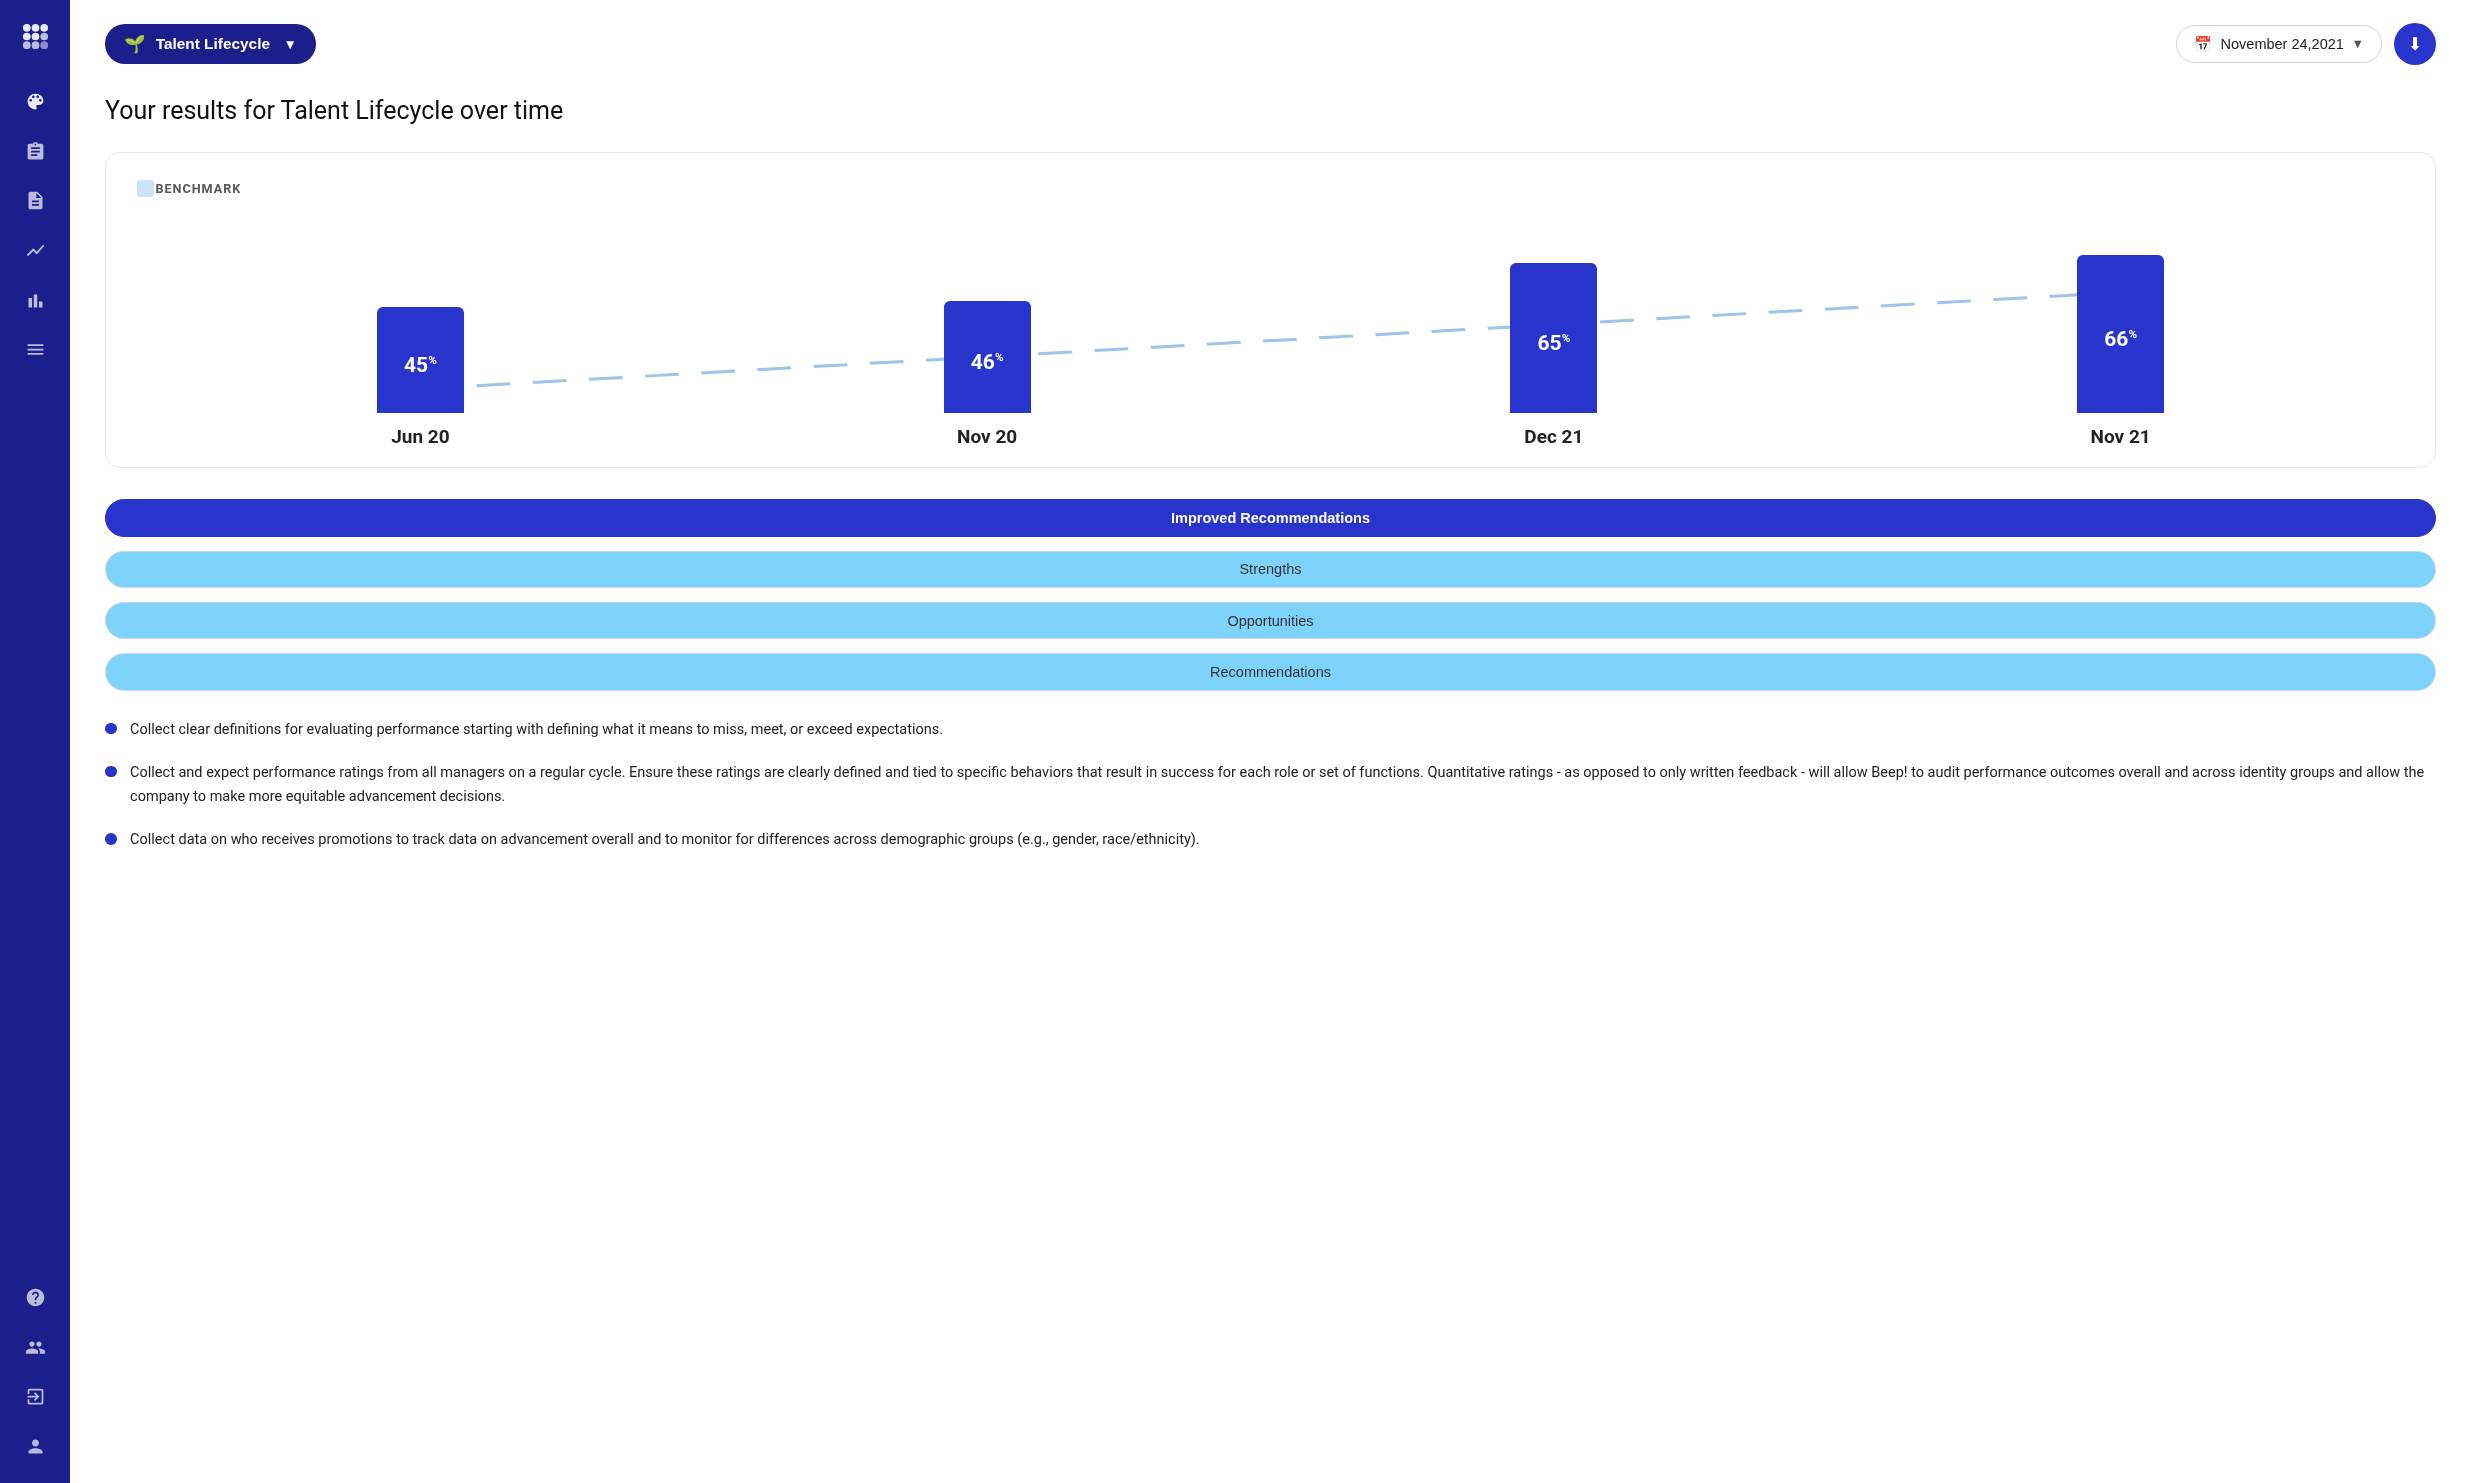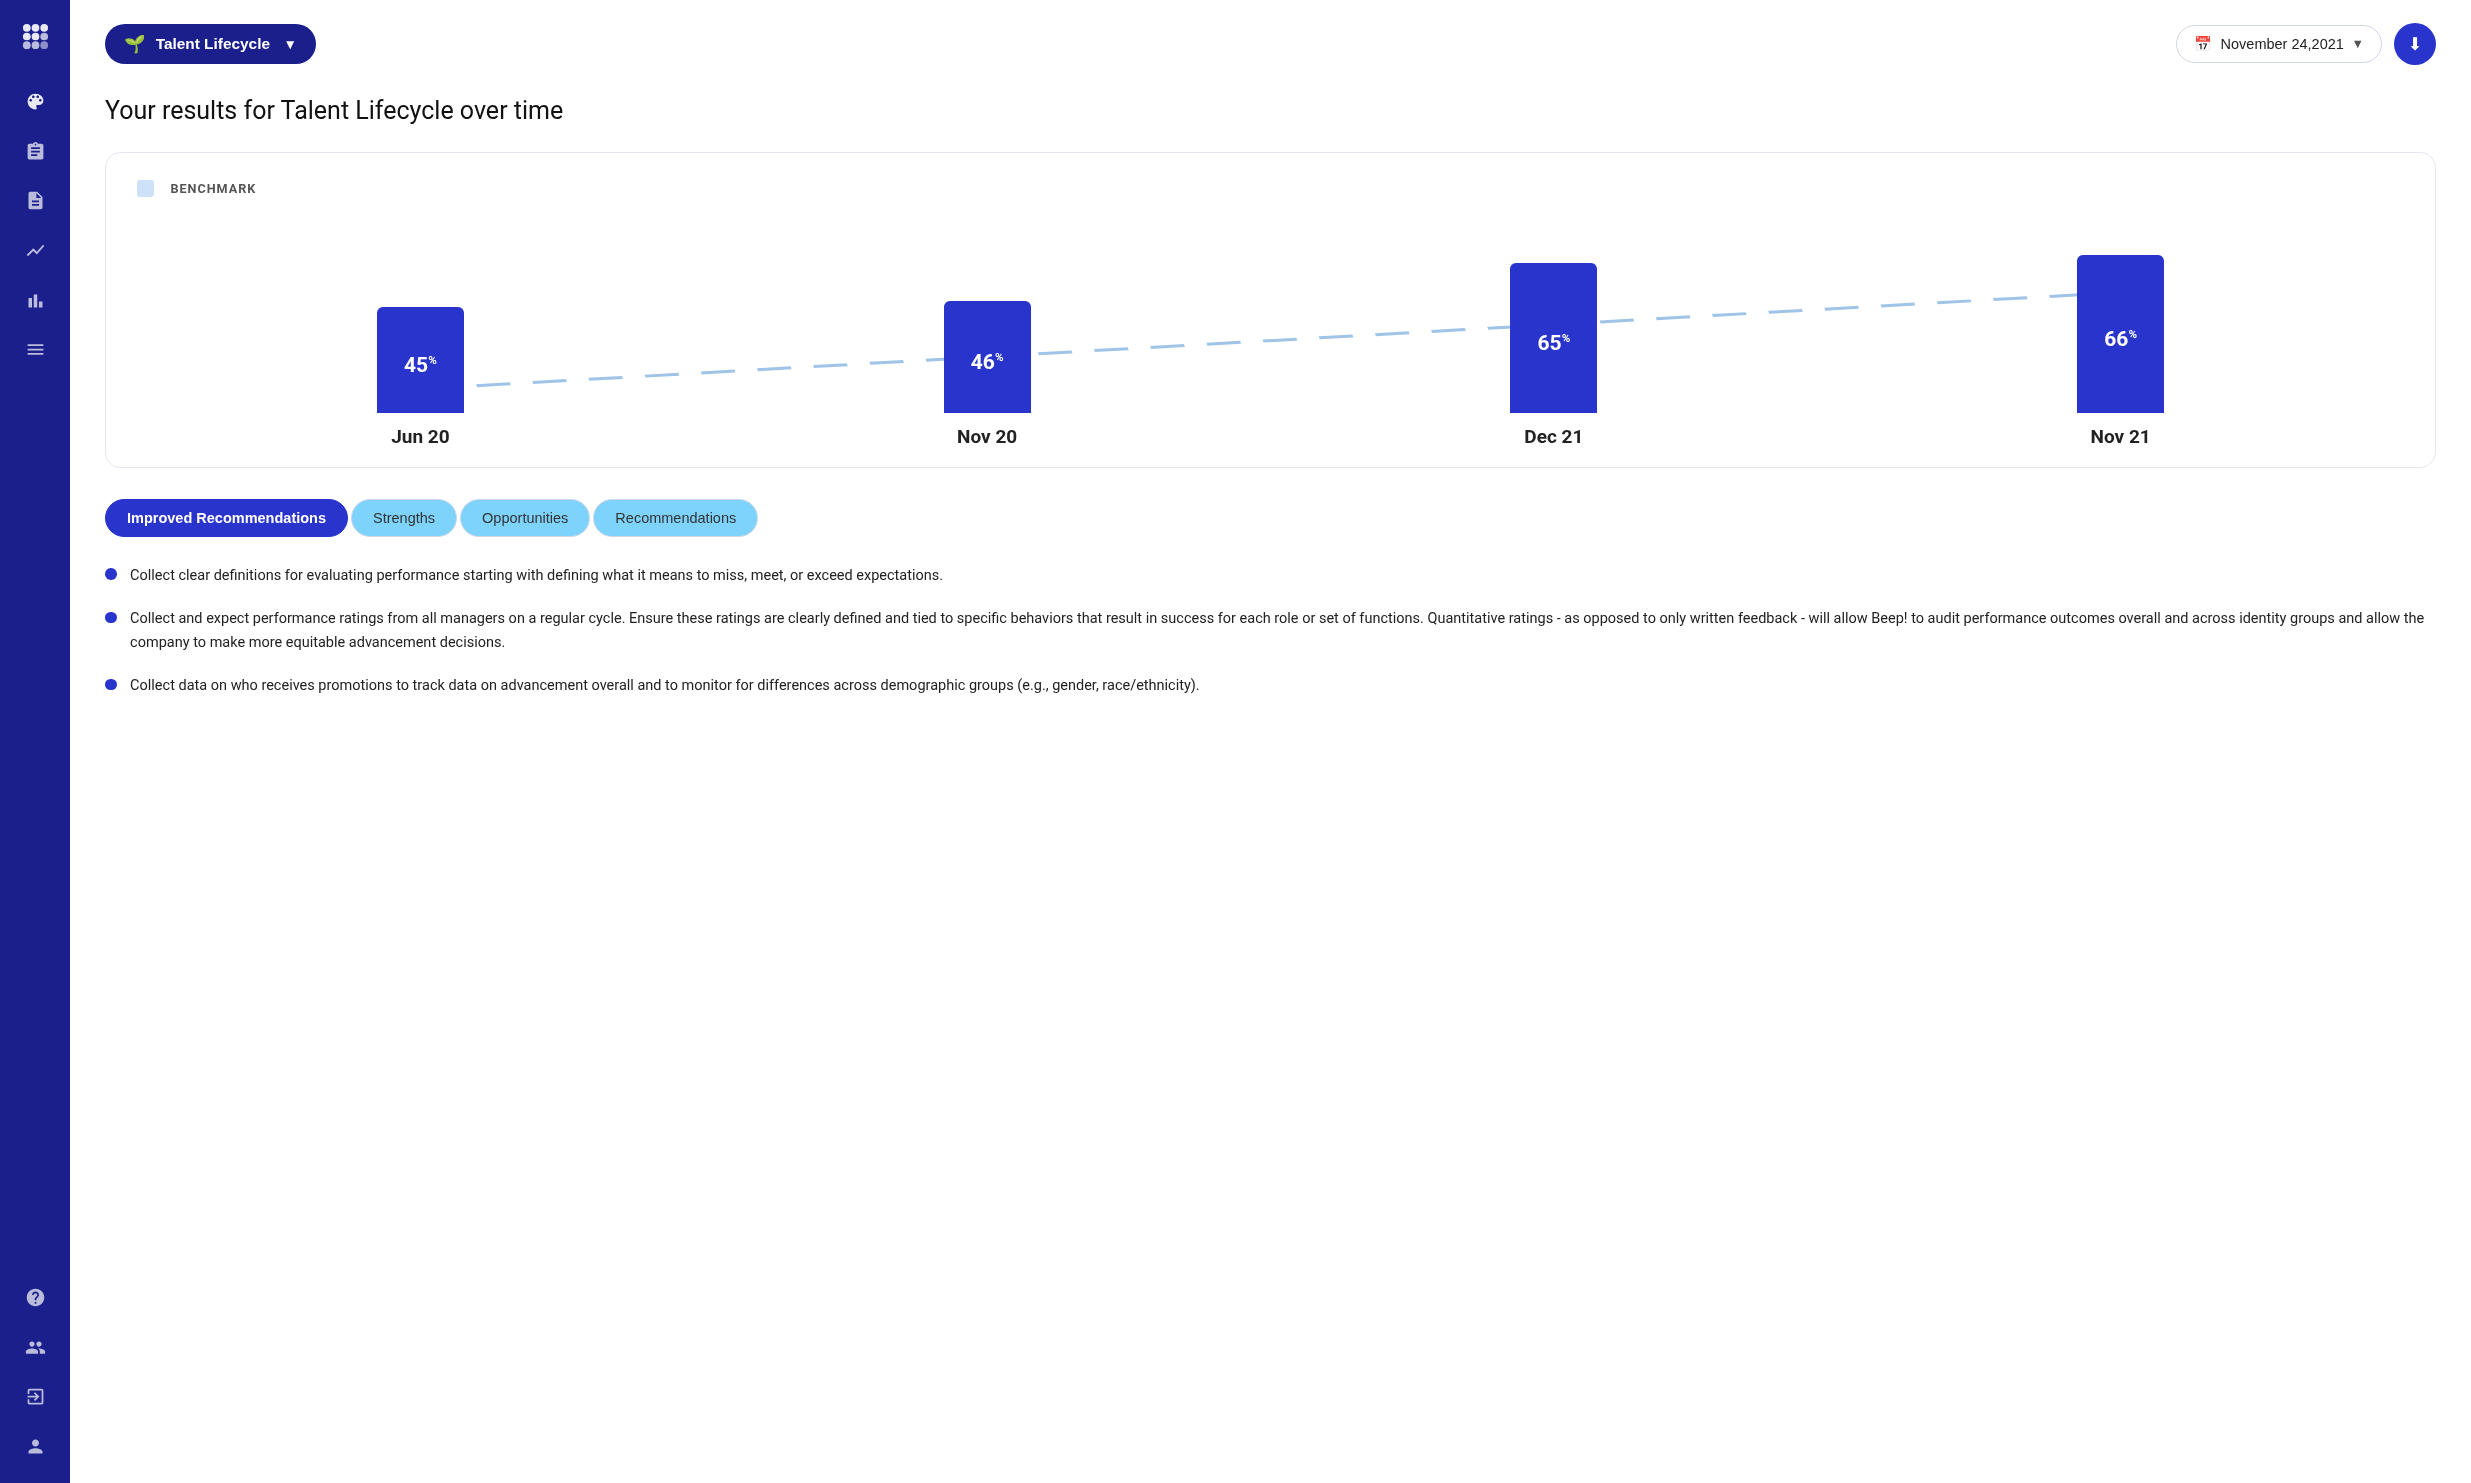--- a/index.html
+++ b/index.html
@@ -139,21 +139,21 @@
       border: 1.4px solid #e4e6f0;
       border-radius: 15.4px;
       padding: 27px 31px 19.3px 31px;
       margin-bottom: 31px;
       background: white;
     }
 
     .chart-legend {
       display: flex;
       align-items: center;
-      gap: 16px;
+      gap: 1px;
       margin-bottom: 23px;
     }
 
     .legend-box {
       width: 17.4px;
       height: 17.4px;
       background: #b8d4f5;
       border-radius: 2.9px;
       opacity: 0.7;
     }
@@ -241,23 +241,24 @@
       bottom: 0;
       left: 0;
       width: 100%;
       height: 100%;
       pointer-events: none;
     }
 
     
     .tabs {
       display: flex;
-      gap: 3px;
+      gap: 14px;
       margin-bottom: 27px;
       flex-wrap: wrap;
+      flex-direction: column;
     }
 
     .tab-btn {
       padding: 9.7px 21px;
       border-radius: 23px;
       border: 1.4px solid #d0d5e8;
       background: #7dd3fc;
       font-size: 14.5px;
       color: #333;
       cursor: pointer;

